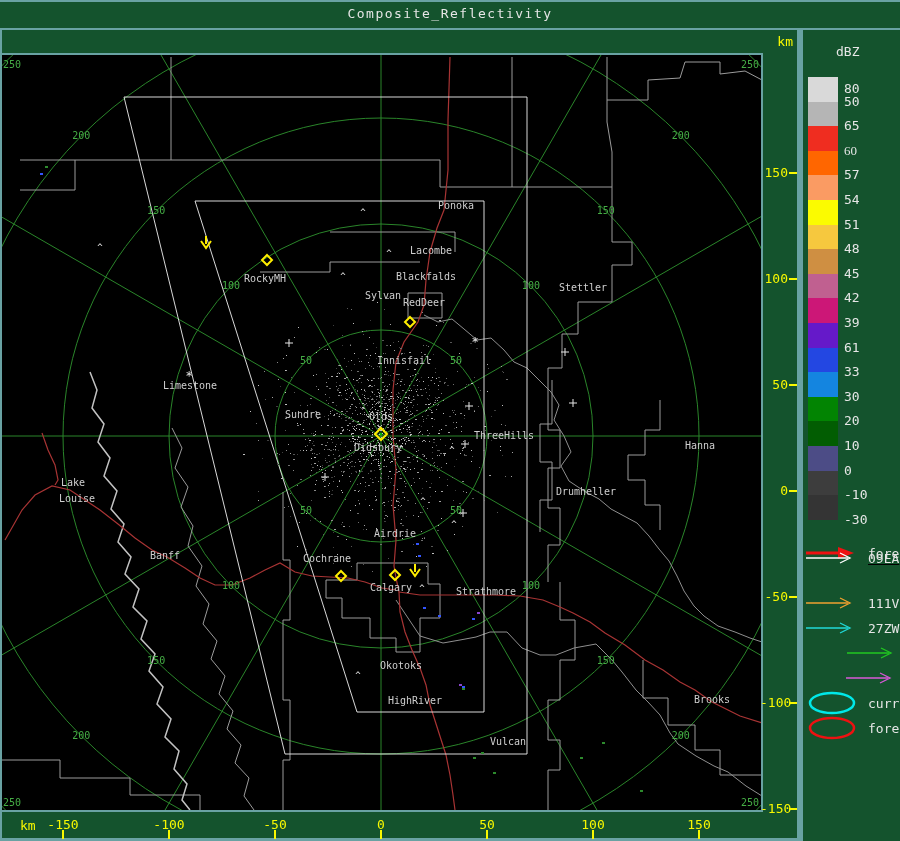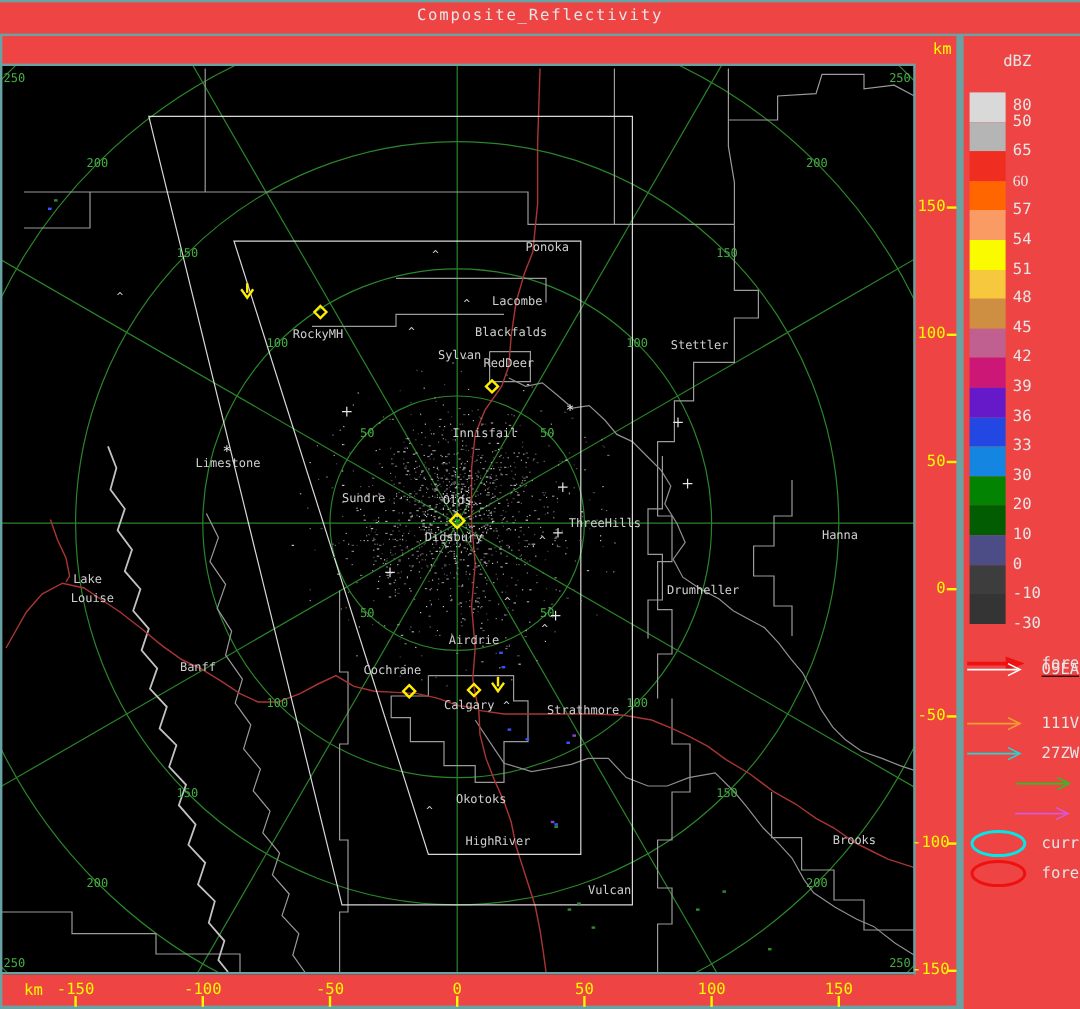--- a/index.html
+++ b/index.html
@@ -1,16 +1,16 @@
 <!DOCTYPE html>
 <html><head>
 <meta charset="utf-8">
 <style>
   html,body{margin:0;padding:0;background:#000;}
-  .screen{position:relative;width:900px;height:841px;background:#ef4444;overflow:hidden;
+  .screen{position:relative;width:900px;height:841px;background:#14532d;overflow:hidden;
           font-family:"DejaVu Sans Mono",monospace;}
   .tealbar{position:absolute;background:#69a2a3;}
   .titlebar{position:absolute;left:0;top:2;width:900px;height:26px;display:flex;
             align-items:center;justify-content:center;color:#e6e6e6;font-size:13px;letter-spacing:1.5px;}
   .timestamp{position:absolute;left:8px;top:33px;color:#f8f800;font-size:13px;letter-spacing:0.5px;}
   .unit{position:absolute;color:#f8f800;font-size:13px;}
   #map-svg{position:absolute;left:0;top:55px;background:#000;}
   .ytick-label,.xtick-label{position:absolute;color:#f8f800;font-size:13px;}
   .tickmark{position:absolute;background:#f8f800;}
   .cb-title{position:absolute;left:836px;top:44px;color:#e6e6e6;font-size:13px;}
@@ -1608,21 +1608,21 @@
       <div class="cb-label" style="top: 93.6px;">50</div>
       <div class="cb-label" style="top: 118.2px;">65</div>
       <div class="cb-label" style="top: 142.8px; font-family: Liberation Serif, serif;">60</div>
       <div class="cb-label" style="top: 167.4px;">57</div>
       <div class="cb-label" style="top: 192px;">54</div>
       <div class="cb-label" style="top: 216.6px;">51</div>
       <div class="cb-label" style="top: 241.2px;">48</div>
       <div class="cb-label" style="top: 265.8px;">45</div>
       <div class="cb-label" style="top: 290.4px; text-align: center;">42</div>
       <div class="cb-label" style="top: 315px;">39</div>
-      <div class="cb-label" style="top: 339.6px;">36</div>
+      <div class="cb-label" style="top: 339.6px;">61</div>
       <div class="cb-label" style="top: 364.2px;">33</div>
       <div class="cb-label" style="top: 388.8px;">30</div>
       <div class="cb-label" style="top: 413.4px;">20</div>
       <div class="cb-label" style="top: 438px;">10</div>
       <div class="cb-label" style="top: 462.6px;">0</div>
       <div class="cb-label" style="top: 487.2px;">-10</div>
       <div class="cb-label" style="top: 511.8px;">-30</div>
     </div>
 
   <div id="legend">

